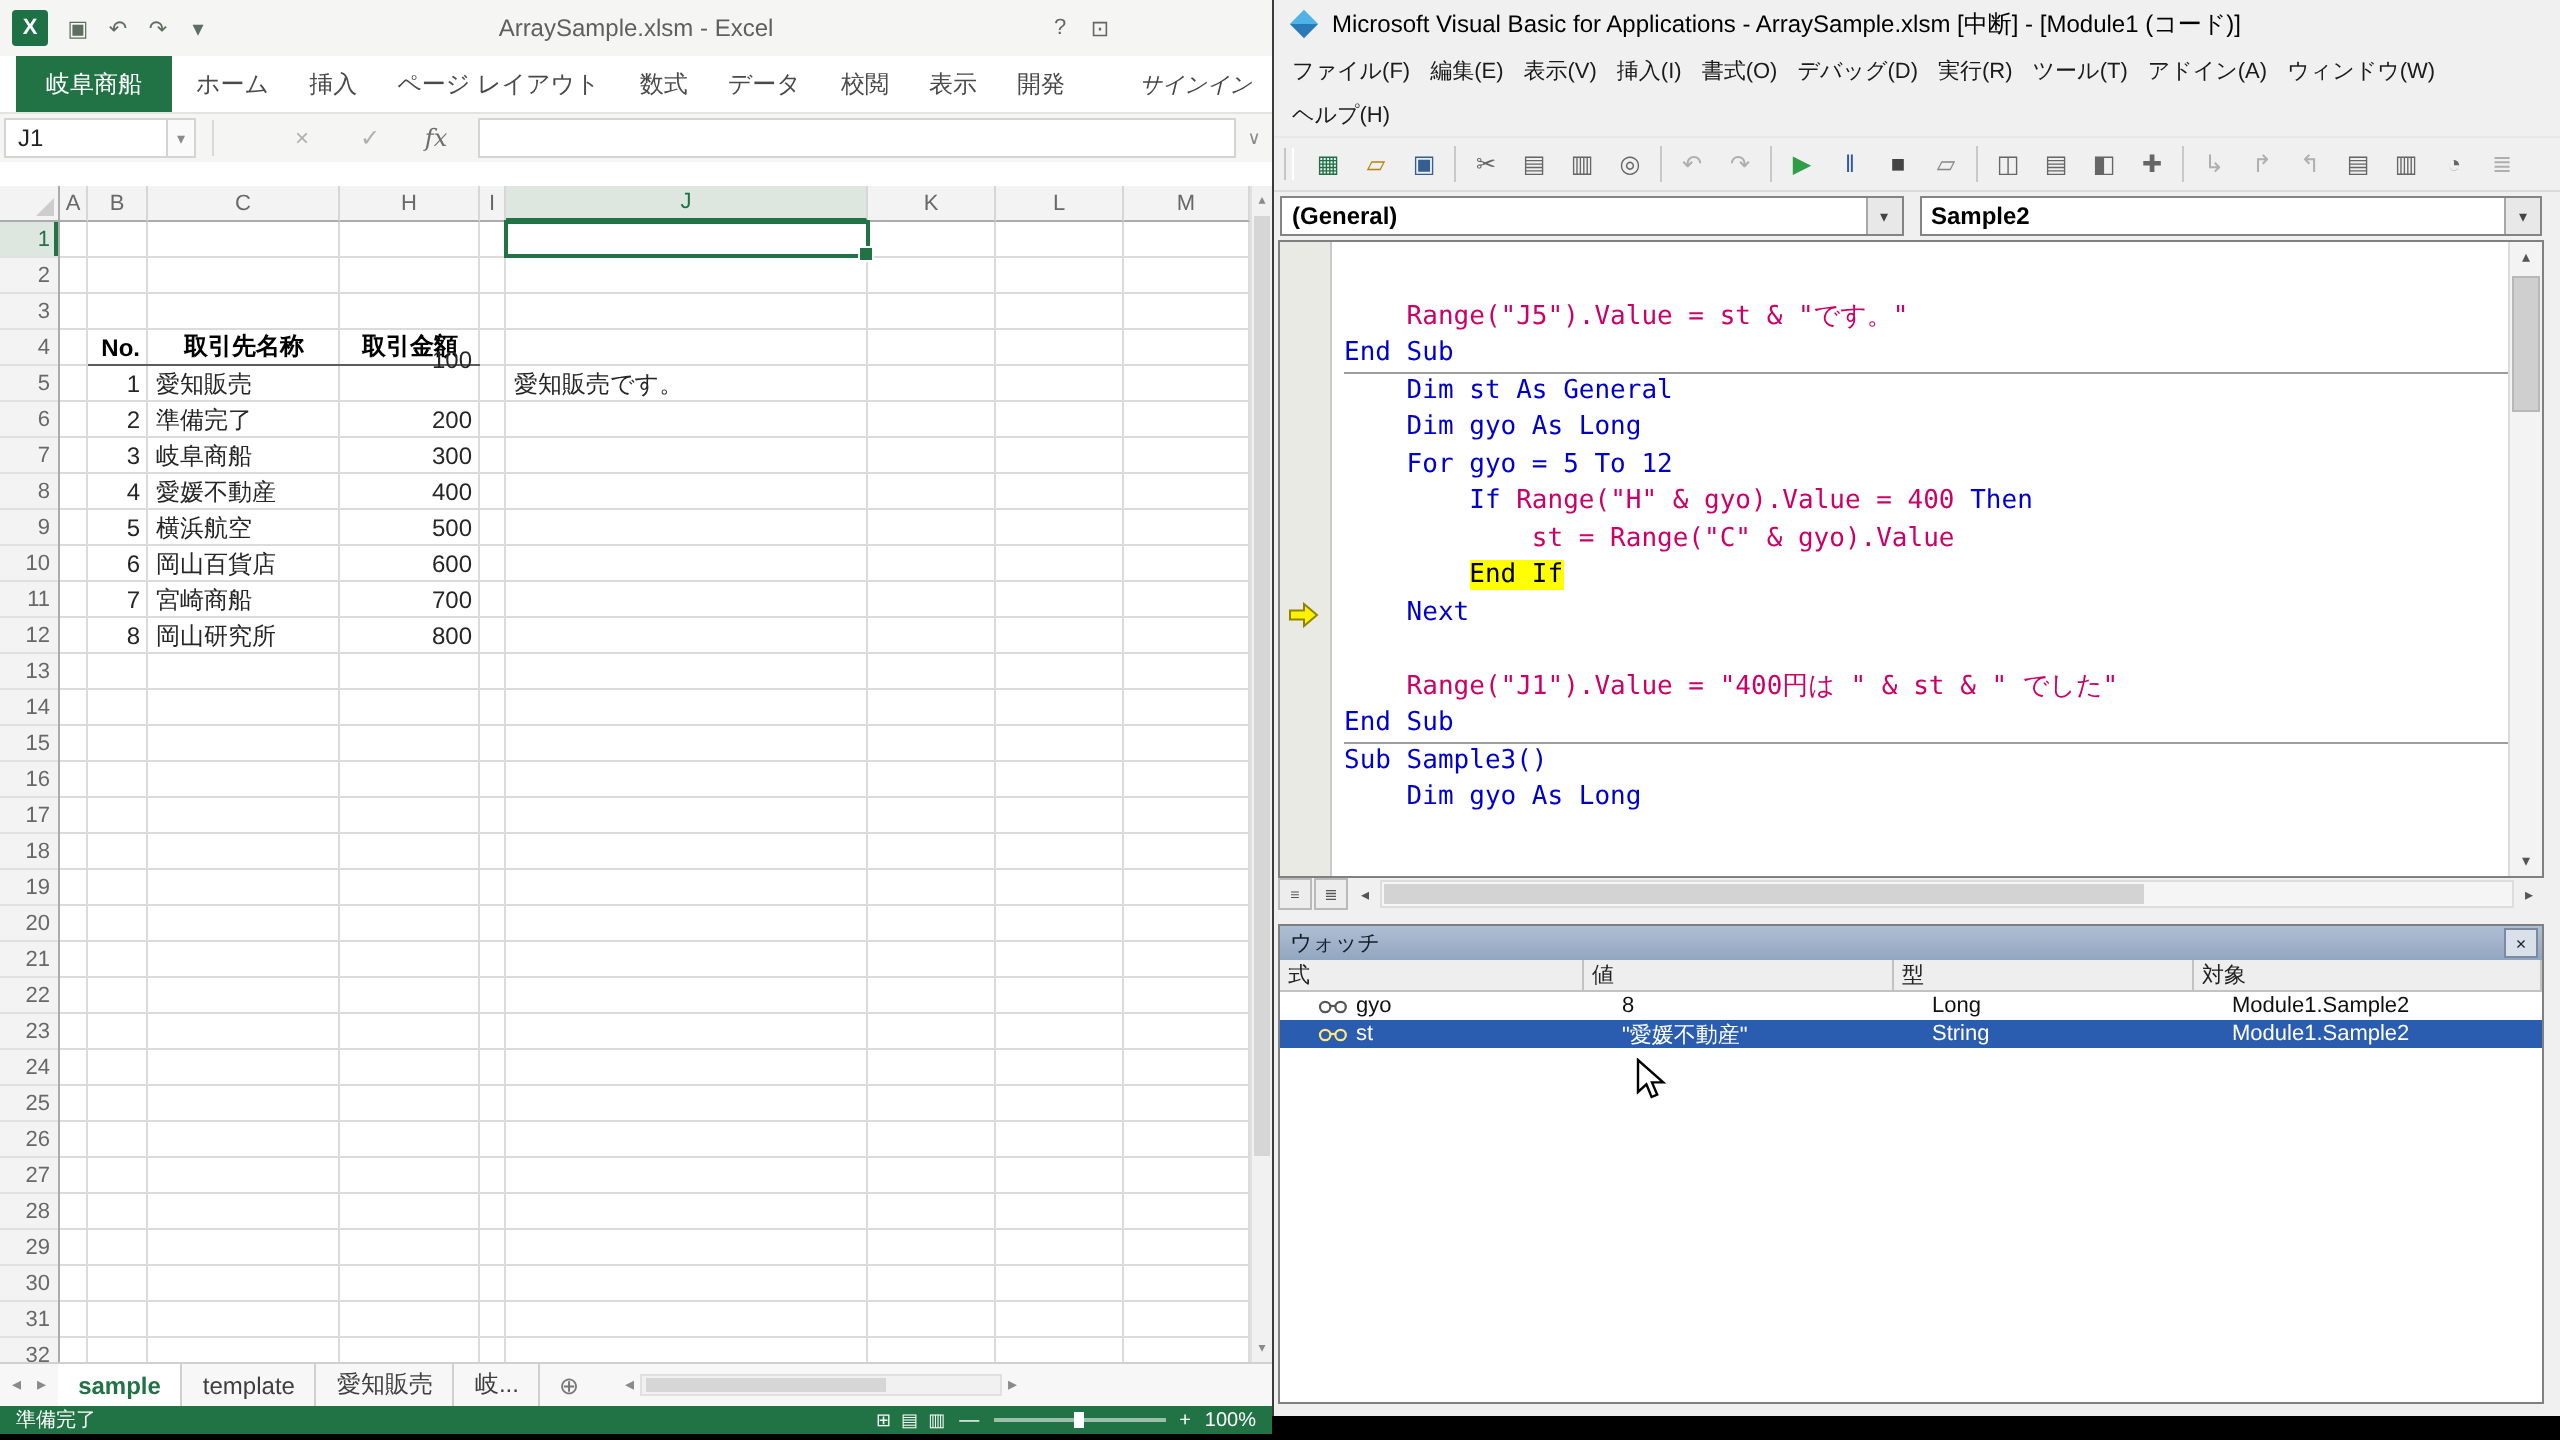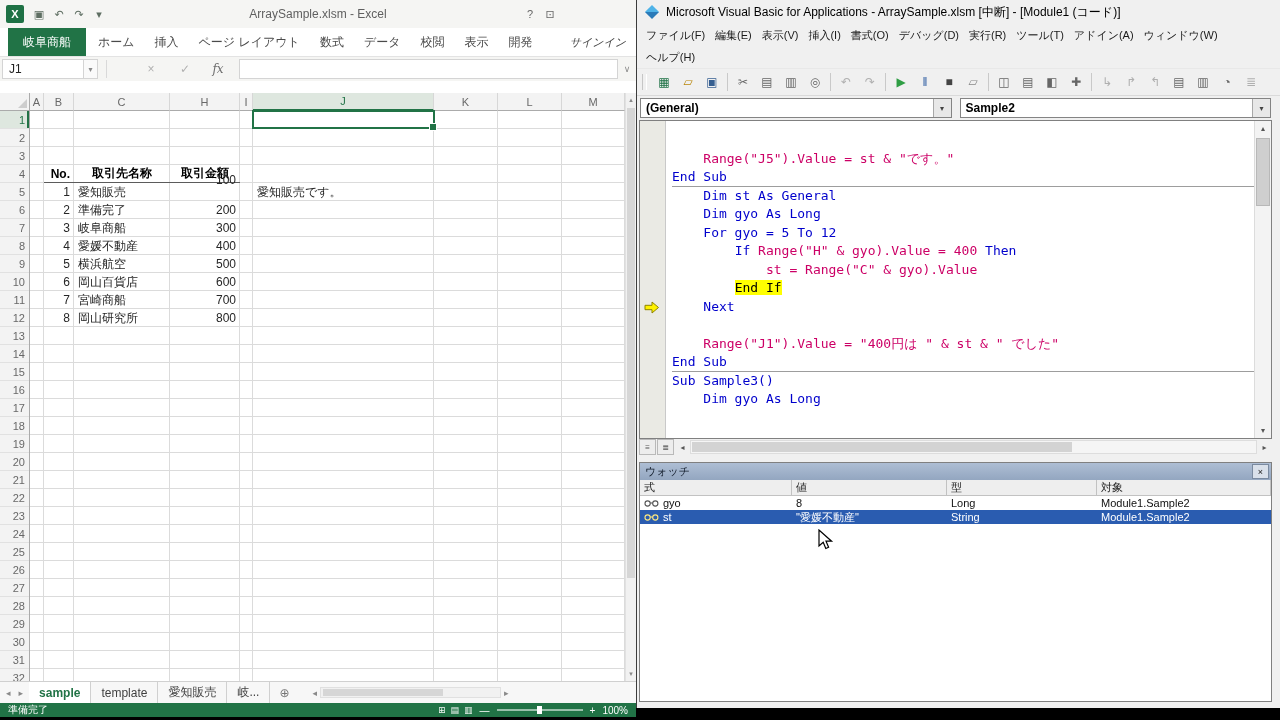--- a/index.html
+++ b/index.html
@@ -141,21 +141,21 @@
   .hs-thumb{position:absolute;left:1px;top:1px;bottom:1px;width:380px;background:#D3D3D3;}
 
   .watch{position:absolute;left:2px;top:462px;width:633px;height:240px;background:#fff;
          border:1px solid #808080;box-sizing:border-box;}
   .watch-title{height:17px;background:linear-gradient(#AEBED4,#93A6C0);display:flex;align-items:center;
                font-size:11px;color:#111B2A;padding-left:5px;}
   .watch-close{margin-left:auto;margin-right:2px;width:15px;height:13px;background:#D9E0EA;
                border:1px solid #7A8AA0;display:flex;align-items:center;justify-content:center;font-size:9px;color:#222;}
   .watch-hdr{display:flex;height:15px;background:#EEEEEE;border-bottom:1px solid #C2C2C2;font-size:11px;color:#222;}
   .wh{box-sizing:border-box;border-right:1px solid #C2C2C2;display:flex;align-items:center;padding-left:4px;}
-  .watch-row{display:flex;height:14px;font-size:11px;color:#101010;align-items:center;}
+  .watch-row{display:flex;height:14px;font-size:11px;color:#101010;align-items:center;padding-left:15px;}
   .watch-row.selected{background:#2A5CB0;color:#fff;}
   .wc{box-sizing:border-box;display:flex;align-items:center;padding-left:4px;height:100%;
       overflow:hidden;white-space:nowrap;}
   .w1{width:152px;flex:none;}
   .w2{width:155px;flex:none;}
   .w3{width:150px;flex:none;}
   .w4{flex:1;}
   .glasses{margin-right:4px;flex:none;}
   .cursor{position:absolute;z-index:99;}
 </style>

